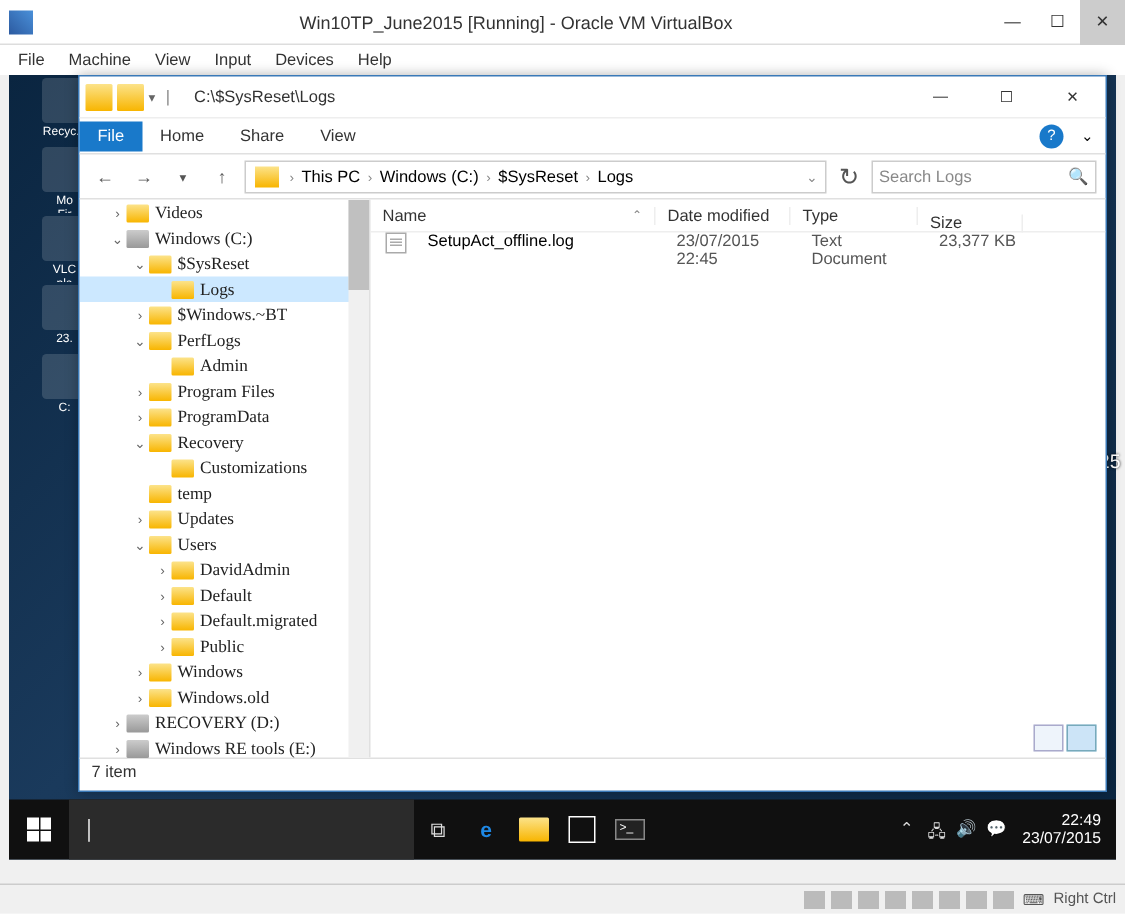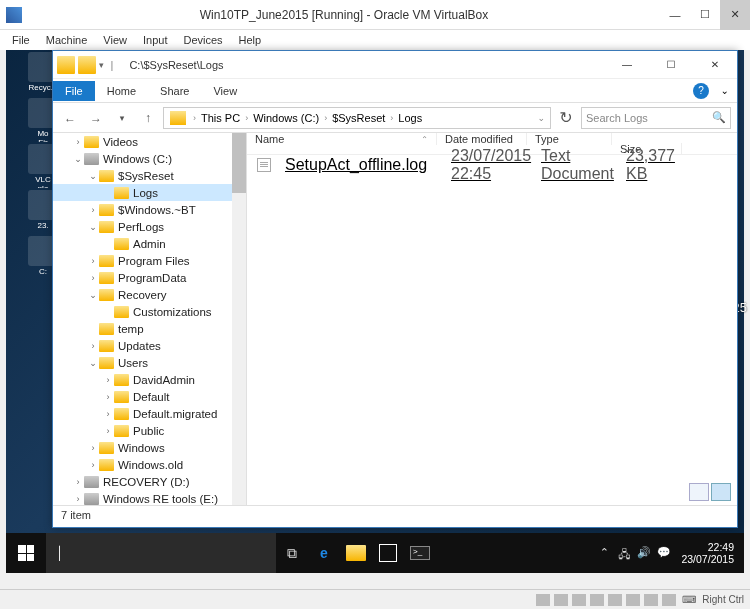--- a/index.html
+++ b/index.html
@@ -53,31 +53,31 @@
 
   .ex-body { flex: 1; display: flex; overflow: hidden; }
   .tree { width: 194px; border-right: 1px solid #e0e0e0; overflow-y: auto; font-size: 11.5px; position: relative; }
   .tree-scroll { position: absolute; right: 0; top: 0; bottom: 0; width: 14px; background: #f0f0f0; }
   .tree-thumb { position: absolute; top: 0; width: 14px; height: 60px; background: #c0c0c0; }
   .tnode { display: flex; align-items: center; height: 17px; padding-right: 14px; white-space: nowrap; }
   .tnode.sel { background: #cce8ff; }
   .tw { width: 12px; text-align: center; color: #666; font-size: 9px; }
   .tfold { width: 15px; height: 12px; background: linear-gradient(#fce38a,#f8b500); margin-right: 4px; border-radius: 1px; }
   .tdrive { width: 15px; height: 12px; background: linear-gradient(#ccc,#999); margin-right: 4px; border-radius: 1px; }
-  .tlabel { color: #222; }
+  .tlabel { color: #222; font-family: Liberation Serif, serif; }
 
   .filepane { flex: 1; display: flex; flex-direction: column; position: relative; }
-  .cols { height: 22px; display: flex; align-items: flex-start; font-size: 11px; color: #333; border-bottom: 1px solid #eee; }
+  .cols { height: 22px; display: flex; align-items: center; font-size: 11px; color: #333; border-bottom: 1px solid #eee; }
   .ch { padding: 0 8px; border-right: 1px solid #eee; }
   .ch.name { width: 190px; display:flex; align-items:center; justify-content: space-between; }
   .ch.date { width: 90px; }
   .ch.type { width: 85px; }
   .ch.size { width: 70px; margin-top: 10px; }
   .files { flex: 1; }
-  .frow { display: flex; align-items: center; font-size: 16px; height: 20px; text-decoration: underline; }
+  .frow { display: flex; font-size: 11px; height: 20px; }
   .frow .fico { width: 14px; height: 14px; border: 1px solid #aaa; margin: 0 6px 0 10px; position: relative; }
   .frow .fico::after { content:""; position:absolute; left:2px; top:3px; right:2px; height:1px; background:#aaa; box-shadow: 0 2px #aaa, 0 4px #aaa; }
   .fc { padding: 0 8px; }
   .fc.name { width: 166px; }
   .fc.date { width: 90px; color: #555; }
   .fc.type { width: 85px; color: #555; }
   .fc.size { width: 70px; color: #555; text-align: left; }
   .viewicons { position: absolute; right: 6px; bottom: 4px; display: flex; gap: 2px; }
   .vbtn { width: 20px; height: 18px; border: 1px solid #aac; background: #eef4fb; }
   .vbtn.active { background: #cce4f7; border-color: #7ab; }

